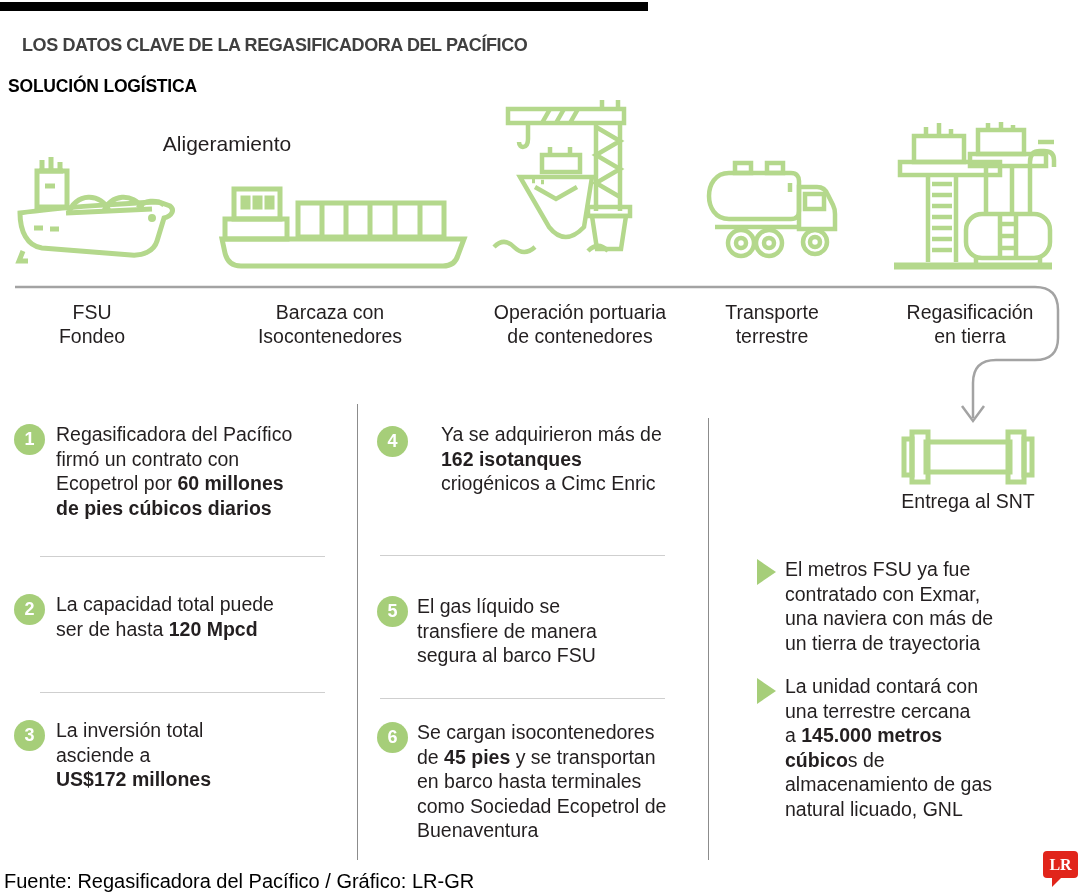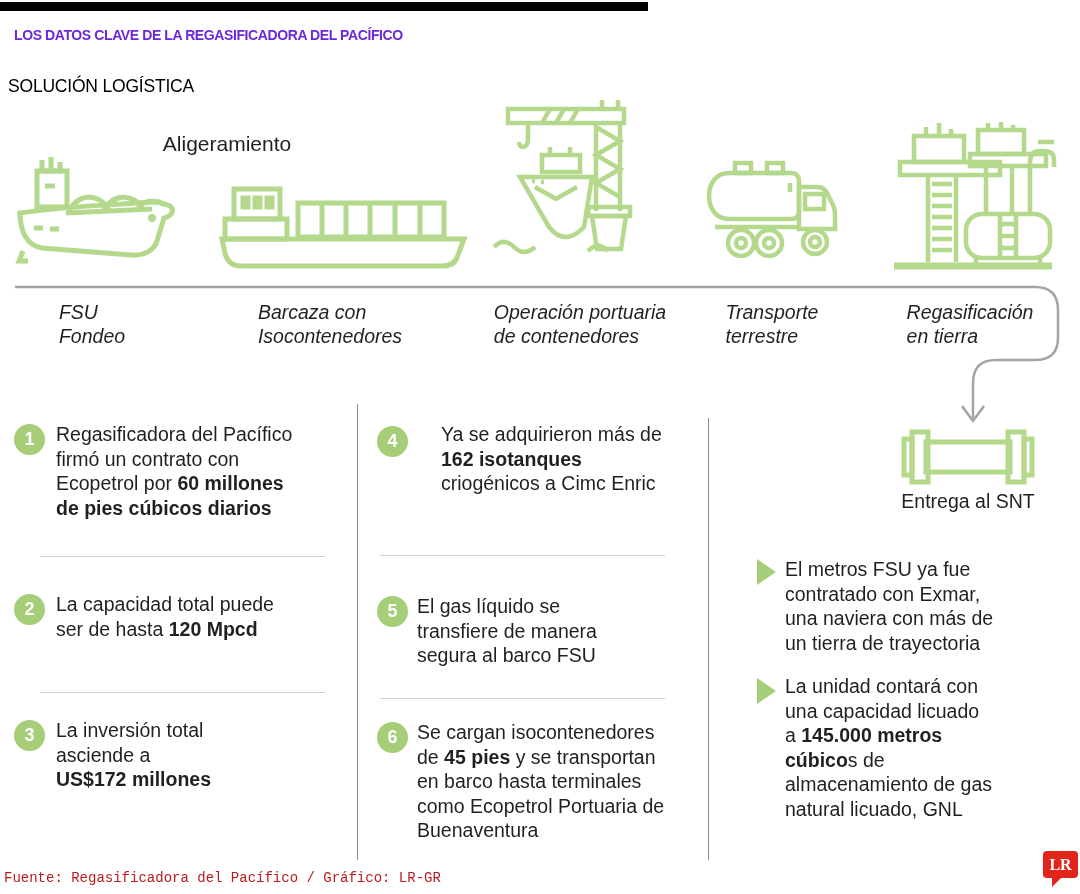--- a/index.html
+++ b/index.html
@@ -1,41 +1,41 @@
 <!DOCTYPE html>
 <html><head>
 <meta charset="utf-8">
 <style>
   html,body{margin:0;padding:0;background:#fff;}
   .canvas{
     position:relative;width:1080px;height:894px;background:#ffffff;
     font-family:"Liberation Sans", sans-serif;color:#231f20;overflow:hidden;
   }
   .top-bar{position:absolute;left:0;top:2px;width:648px;height:9px;background:#000;}
-  .title{position:absolute;left:6px;top:19px;margin:8px;font-size:14px;font-weight:700;
-         letter-spacing:-0.4px;color:#6d28d9;white-space:nowrap;}
-  .subtitle{position:absolute;left:8px;top:76px;margin:0;font-size:17.5px;font-weight:400;
+  .title{position:absolute;left:6px;top:19px;margin:16px;font-size:18px;font-weight:700;
+         letter-spacing:-0.4px;color:#404040;white-space:nowrap;}
+  .subtitle{position:absolute;left:8px;top:76px;margin:0;font-size:17.5px;font-weight:700;
          letter-spacing:-0.2px;color:#000;white-space:nowrap;}
   .stage-label{position:absolute;left:227px;top:132px;transform:translateX(-50%);
          font-size:21px;white-space:nowrap;}
   .icon{position:absolute;}
   .icon svg{display:block;}
   .flow-line{position:absolute;left:0;top:280px;}
-  .step-label{position:absolute;transform:translateX(-50%);
-         font-size:19.5px;line-height:24px;white-space:nowrap;font-style:italic;}
+  .step-label{position:absolute;transform:translateX(-50%);text-align:center;
+         font-size:19.5px;line-height:24px;white-space:nowrap;}
   .delivery-label{position:absolute;left:968px;top:490px;transform:translateX(-50%);
          font-size:19.5px;white-space:nowrap;}
   .fact{position:absolute;font-size:19.5px;line-height:24.5px;}
   .badge{position:absolute;width:31px;height:31px;border-radius:50%;background:#a6ce79;
          color:#fff;font-size:18px;font-weight:700;text-align:center;line-height:31px;}
   .tri{position:absolute;width:0;height:0;border-left:19px solid #a6ce79;
          border-top:13px solid transparent;border-bottom:13px solid transparent;}
   .hdiv{position:absolute;height:0;border-top:1px solid #cfcfcf;}
   .vdiv{position:absolute;width:0;border-left:1px solid #8c8c8c;}
-  .footer{position:absolute;left:4px;top:870px;font-size:14px;color:#b91c1c;white-space:nowrap;font-family:Liberation Mono, monospace;}
+  .footer{position:absolute;left:4px;top:870px;font-size:20px;color:#000000;white-space:nowrap;}
   .lr-logo{position:absolute;left:1043px;top:851px;width:35px;height:27px;background:#e1251b;
          border-radius:4px;color:#fff;font-family:"Liberation Serif", serif;font-weight:700;
          font-size:16px;text-align:center;line-height:27px;}
   .lr-tail{position:absolute;left:1052px;top:877px;width:0;height:0;
          border-top:10px solid #e1251b;border-right:10px solid transparent;}
   b,.b{font-weight:700;}
 </style>
 </head>
 <body>
 
@@ -187,25 +187,25 @@
 
   <span class="badge" style="left:377px;top:426px;">4</span>
   <div class="fact" style="left:417px;top:422px;margin-left:24px;"><span>Ya se adquirieron más de</span><br><span class="b">162 isotanques</span><br><span>criogénicos a Cimc Enric</span></div>
   <div class="hdiv" style="left:380px;top:555px;width:285px;"></div>
 
   <span class="badge" style="left:377px;top:596px;">5</span>
   <div class="fact" style="left:417px;top:594px;"><span>El gas líquido se</span><br><span>transfiere de manera</span><br><span>segura al barco FSU</span></div>
   <div class="hdiv" style="left:380px;top:698px;width:285px;"></div>
 
   <span class="badge" style="left:377px;top:722px;">6</span>
-  <div class="fact" style="left:417px;top:720px;"><span>Se cargan isocontenedores</span><br><span>de </span><span class="b">45 pies</span><span> y se transportan</span><br><span>en barco hasta terminales</span><br><span>como Ecopetrol Portuaria de</span><br><span>Buenaventura</span></div>
+  <div class="fact" style="left:417px;top:720px;"><span>Se cargan isocontenedores</span><br><span>de </span><span class="b">45 pies</span><span> y se transportan</span><br><span>en barco hasta terminales</span><br><span>como Sociedad Ecopetrol de</span><br><span>Buenaventura</span></div>
 
   <span class="tri" style="left:757px;top:559px;"></span>
   <div class="fact" style="left:785px;top:557px;"><span>El metros FSU ya fue</span><br><span>contratado con Exmar,</span><br><span>una naviera con más de</span><br><span>un tierra de trayectoria</span></div>
 
   <span class="tri" style="left:757px;top:678px;"></span>
-  <div class="fact" style="left:785px;top:674px;"><span>La unidad contará con</span><br><span>una capacidad licuado</span><br><span>a </span><span class="b">145.000 metros</span><br><span class="b">cúbico</span><span>s de</span><br><span>almacenamiento de gas</span><br><span>natural licuado, GNL</span></div>
+  <div class="fact" style="left:785px;top:674px;"><span>La unidad contará con</span><br><span>una terrestre cercana</span><br><span>a </span><span class="b">145.000 metros</span><br><span class="b">cúbico</span><span>s de</span><br><span>almacenamiento de gas</span><br><span>natural licuado, GNL</span></div>
 
   <div class="footer">Fuente: Regasificadora del Pacífico / Gráfico: LR-GR</div>
   <div class="lr-logo">LR</div>
   <div class="lr-tail"></div>
 
 </div>
 
 </body></html>

